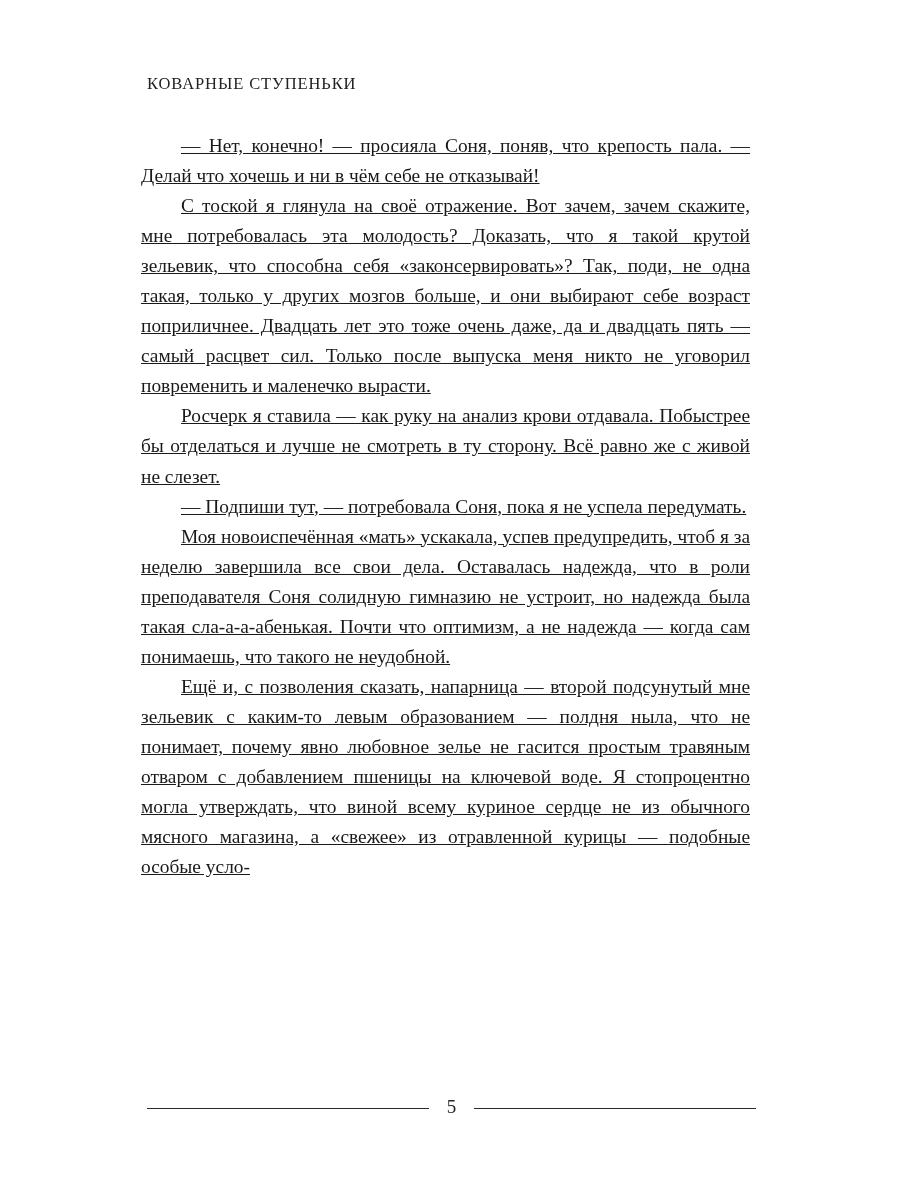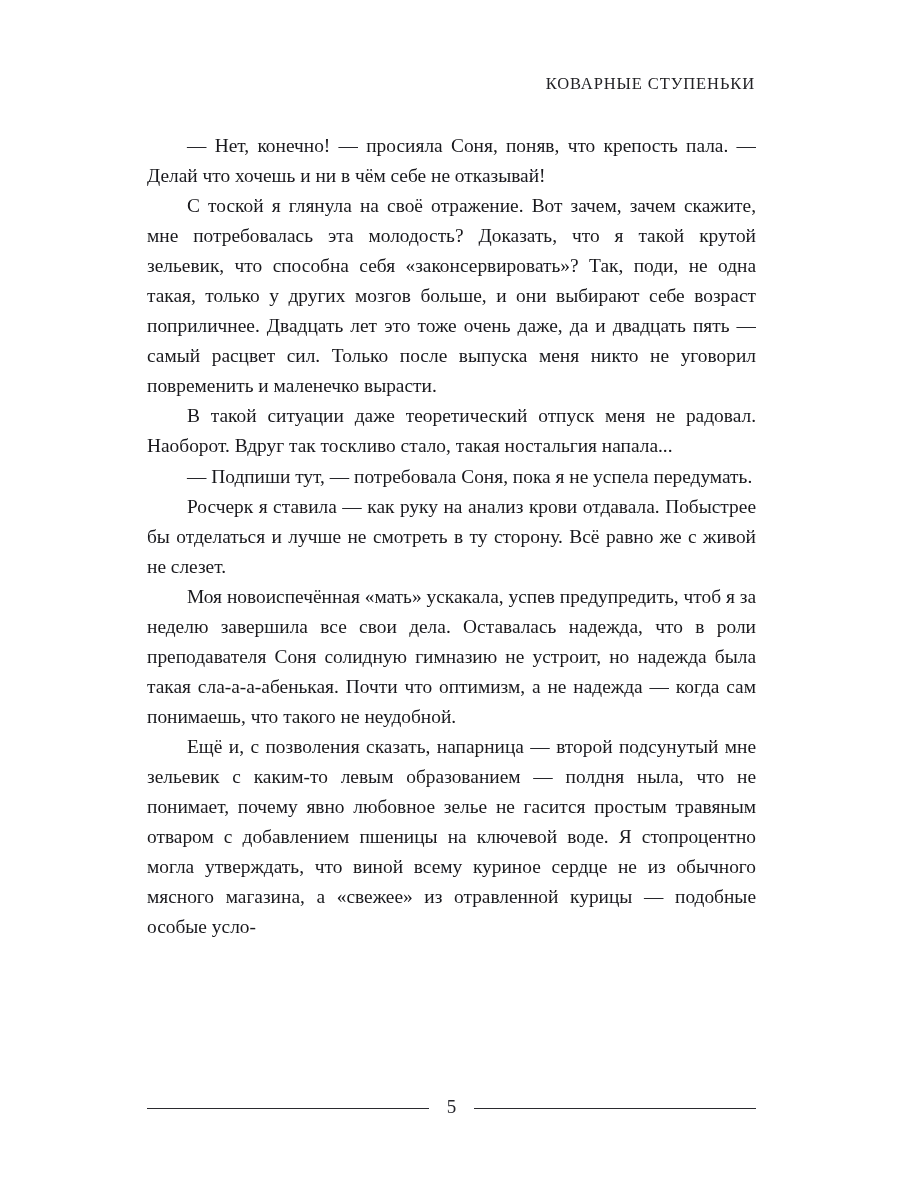--- a/index.html
+++ b/index.html
@@ -22,34 +22,34 @@
     height: 1200px;
     background: #ffffff;
   }
 
   
   .running-head {
     position: absolute;
     left: 147px;
     top: 74px;
     width: 608px;
-    text-align: right;
     font-size: 16.5px;
     letter-spacing: 0.9px;
     color: #222226;
     font-family: "Liberation Serif", "DejaVu Serif", serif;
     white-space: nowrap;
   }
 
   
   .textblock {
     position: absolute;
-    left: 147px;
+    left: 141px;
     top: 131px;
     width: 609px;
+    text-decoration: underline;
   }
 
   .para {
     margin: 0;
     font-size: 19.4px;
     line-height: 30.05px;
     text-align: justify;
     text-justify: inter-word;
     text-indent: 40px;
     color: #19191d;
@@ -95,23 +95,22 @@
 </head>
 <body>
 
 <div class="page">
 
   <div class="running-head">КОВАРНЫЕ СТУПЕНЬКИ</div>
 
   <div class="textblock">
     <p class="para">— Нет, конечно! — просияла Соня, поняв, что крепость пала. — Делай что хочешь и ни в чём себе не отказывай!</p>
     <p class="para">С тоской я глянула на своё отражение. Вот зачем, зачем скажите, мне потребовалась эта молодость? Доказать, что я такой крутой зельевик, что способна себя «законсервировать»? Так, поди, не одна такая, только у других мозгов больше, и они выбирают себе возраст поприличнее. Двадцать лет это тоже очень даже, да и двадцать пять — самый расцвет сил. Только после выпуска меня никто не уговорил повременить и маленечко вырасти.</p>
-    <p class="para">В такой ситуации даже теоретический отпуск меня не радовал. Наоборот. Вдруг так тоскливо стало, такая ностальгия напала...</p>
+    <p class="para">Росчерк я ставила — как руку на анализ крови отдавала. Побыстрее бы отделаться и лучше не смотреть в ту сторону. Всё равно же с живой не слезет.</p>
     <p class="para">— Подпиши тут, — потребовала Соня, пока я не успела передумать.</p>
-    <p class="para">Росчерк я ставила — как руку на анализ крови отдавала. Побыстрее бы отделаться и лучше не смотреть в ту сторону. Всё равно же с живой не слезет.</p>
     <p class="para">Моя новоиспечённая «мать» ускакала, успев предупредить, чтоб я за неделю завершила все свои дела. Оставалась надежда, что в роли преподавателя Соня солидную гимназию не устроит, но надежда была такая сла-а-а-абенькая. Почти что оптимизм, а не надежда — когда сам понимаешь, что такого не неудобной.</p>
     <p class="para">Ещё и, с позволения сказать, напарница — второй подсунутый мне зельевик с каким-то левым образованием — полдня ныла, что не понимает, почему явно любовное зелье не гасится простым травяным отваром с добавлением пшеницы на ключевой воде. Я стопроцентно могла утверждать, что виной всему куриное сердце не из обычного мясного магазина, а «свежее» из отравленной курицы — подобные особые усло-</p>
   </div>
 
   <div class="folio">
     <span class="folio-rule"></span>
     <span class="folio-num">5</span>
     <span class="folio-rule"></span>
   </div>
 

